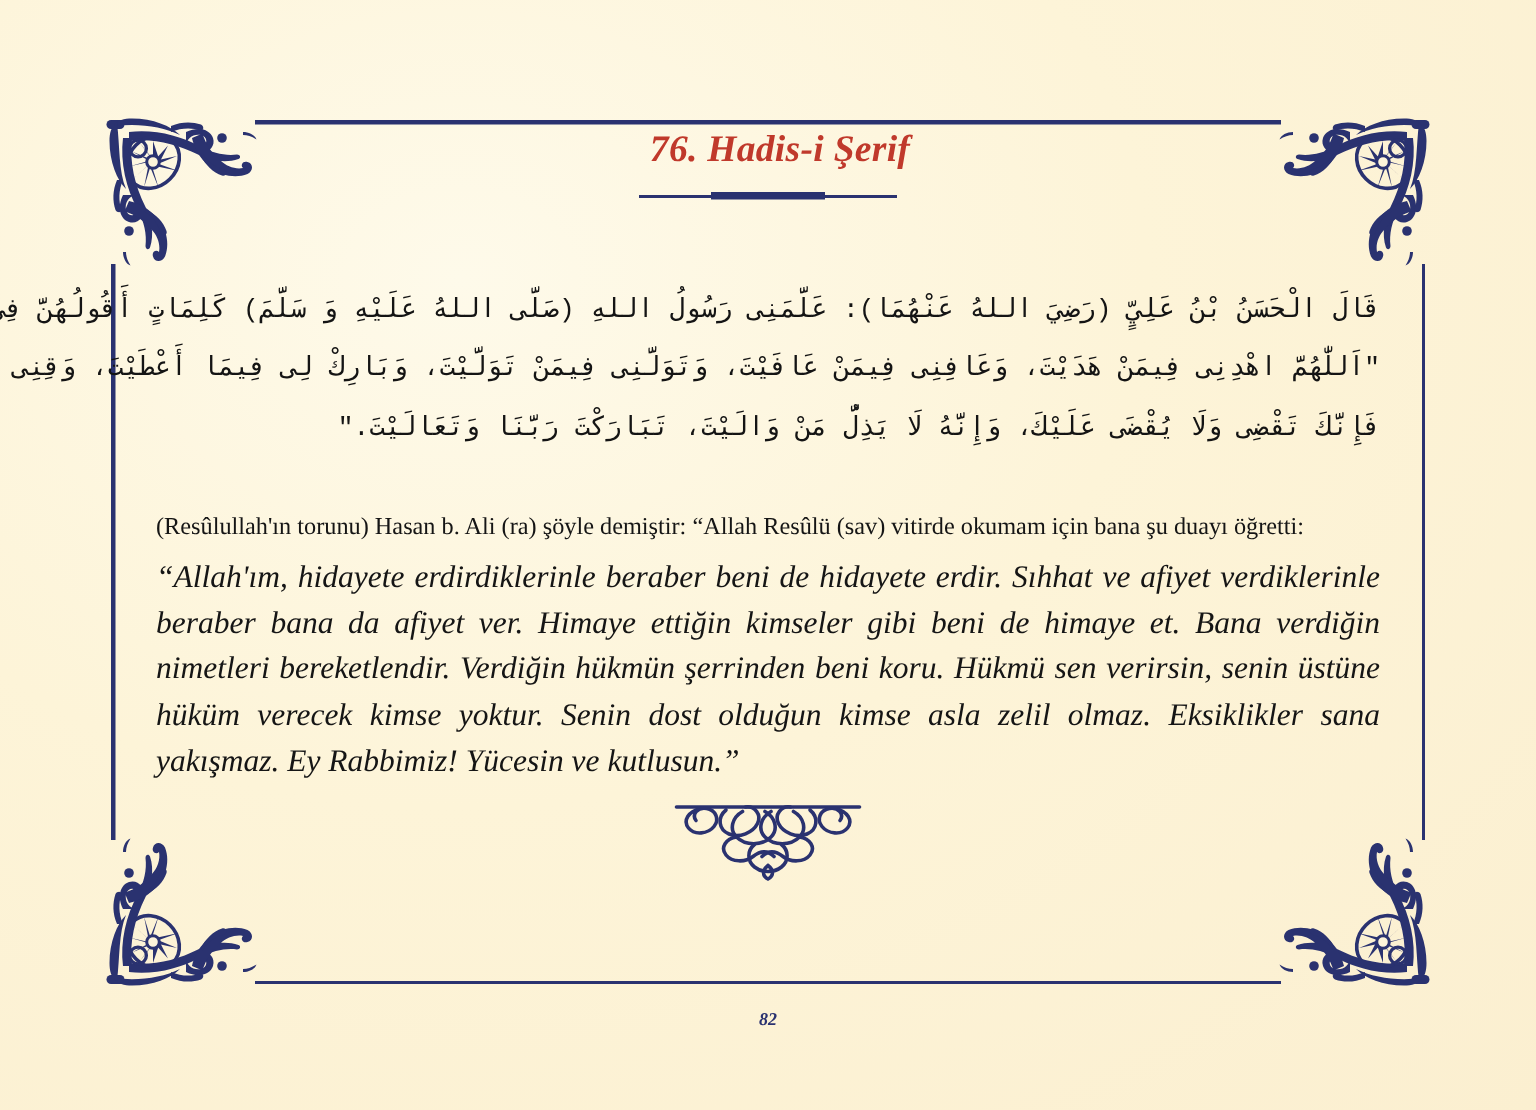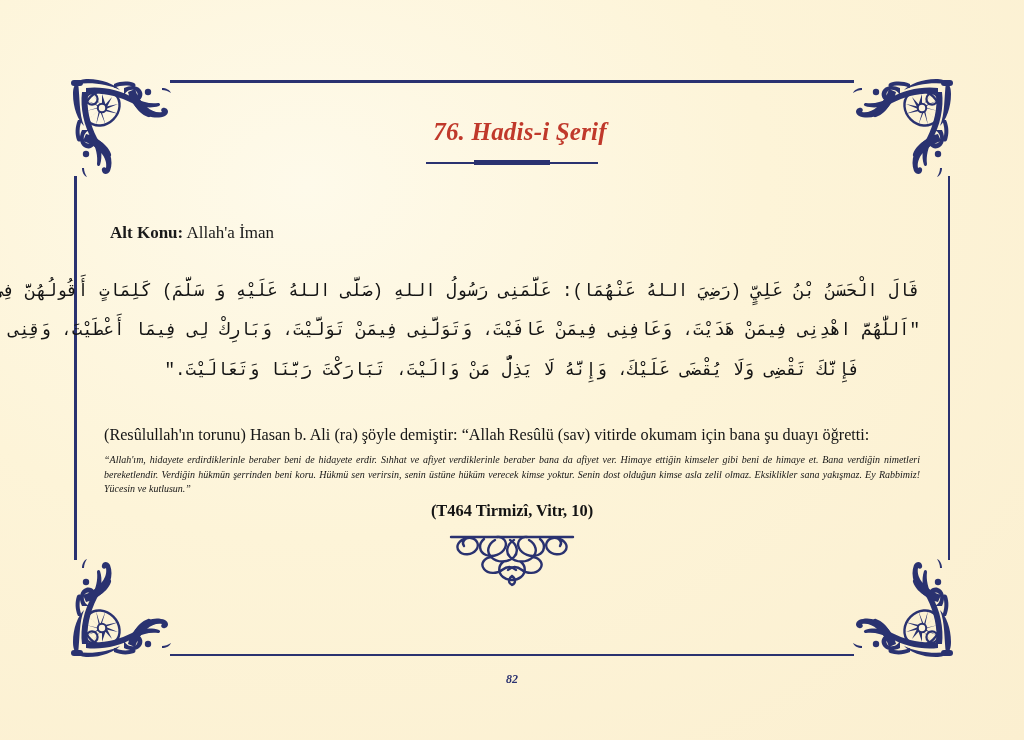--- a/index.html
+++ b/index.html
@@ -58,21 +58,21 @@
     width: 816px;
   }
 
   .title {
     text-align: center;
     color: #c0392b;
     font-size: 25px;
     font-weight: bold;
     font-style: italic;
     letter-spacing: 0.2px;
-    margin-top: 32px;
+    margin-top: 0;
     padding-left: 16px;
   }
   .title-rule {
     margin: 13px auto 0;
     width: 172px;
     height: 7px;
     position: relative;
   }
   .title-rule .bar {
     position: absolute;
@@ -103,33 +103,33 @@
     font-family: Liberation Mono, monospace;
     color: #141414;
     font-size: 18.5px;
     line-height: 2.25;
     margin-top: 26px;
     letter-spacing: 0;
   }
   .arabic .ar-line { white-space: nowrap; }
   .ar-l1 { font-size: 17.5px; }
   .ar-l2 { font-size: 17.5px; }
-  .ar-l3 { font-size: 17.5px; }
+  .ar-l3 { font-size: 17.5px; text-align: right; }
 
   .translation {
     margin-top: 34px;
     font-size: 16.2px;
     line-height: 1.36;
     color: #151515;
     text-align: left;
   }
   .dua {
     margin-top: 7px;
     font-style: italic;
-    font-size: 10px;
+    font-size: 21px;
     line-height: 1.46;
     text-align: justify;
     color: #151515;
   }
   .source {
     margin-top: 4px;
     text-align: center;
     font-weight: bold;
     font-size: 16.4px;
     color: #141414;
@@ -319,35 +319,30 @@
 
   <div class="content">
 
     <div class="title">76. Hadis-i Şerif</div>
     <div class="title-rule">
       <div class="bar"></div>
       <div class="bar-mid"></div>
     </div>
 
     <div class="topic-block">
-      <div>
-        <span class="lbl">Alt Konu:</span>
-        <span>Allah'a İman</span>
-      </div>
     </div>
 
     <div class="arabic">
       <div class="ar-line ar-l1">قَالَ الْحَسَنُ بْنُ عَلِيٍّ (رَضِيَ اللهُ عَنْهُمَا): عَلَّمَنِى رَسُولُ اللهِ (صَلَّى اللهُ عَلَيْهِ وَ سَلَّمَ) كَلِمَاتٍ أَقُولُهُنَّ فِى الْوِتْرِ</div>
       <div class="ar-line ar-l2">"اَللّٰهُمَّ اهْدِنِى فِيمَنْ هَدَيْتَ، وَعَافِنِى فِيمَنْ عَافَيْتَ، وَتَوَلَّنِى فِيمَنْ تَوَلَّيْتَ، وَبَارِكْ لِى فِيمَا أَعْطَيْتَ، وَقِنِى شَرَّ مَا قَضَيْتَ،</div>
       <div class="ar-line ar-l3">فَإِنَّكَ تَقْضِى وَلَا يُقْضَى عَلَيْكَ، وَإِنَّهُ لَا يَذِلُّ مَنْ وَالَيْتَ، تَبَارَكْتَ رَبَّنَا وَتَعَالَيْتَ."</div>
     </div>
 
     <div class="translation">(Resûlullah'ın torunu) Hasan b. Ali (ra) şöyle demiştir: “Allah Resûlü (sav) vitirde okumam için bana şu duayı öğretti:</div>
     <div class="dua">“Allah'ım, hidayete erdirdiklerinle beraber beni de hidayete erdir. Sıhhat ve afiyet verdiklerinle beraber bana da afiyet ver. Himaye ettiğin kimseler gibi beni de himaye et. Bana verdiğin nimetleri bereketlendir. Verdiğin hükmün şerrinden beni koru. Hükmü sen verirsin, senin üstüne hüküm verecek kimse yoktur. Senin dost olduğun kimse asla zelil olmaz. Eksiklikler sana yakışmaz. Ey Rabbimiz! Yücesin ve kutlusun.”</div>
-    <div class="source">(T464 Tirmizî, Vitr, 10)</div>
 
     <svg class="knot" viewBox="0 0 130 56" xmlns="http://www.w3.org/2000/svg">
       <g fill="none" stroke="#2a3270" stroke-width="2.4" stroke-linecap="round">
         <path d="M4 6 H126"></path>
         <path d="M20 7 c-8 2 -12 8 -8 13 c4 5 13 4 17 -1 c4 -5 1 -11 -5 -12 c-6 -1 -10 4 -7 8"></path>
         <path d="M110 7 c8 2 12 8 8 13 c-4 5 -13 4 -17 -1 c-4 -5 -1 -11 5 -12 c6 -1 10 4 7 8"></path>
         <path d="M37 8 c-6 5 -5 13 2 16 c7 3 16 -1 19 -7 c3 -6 -2 -12 -8 -11"></path>
         <path d="M93 8 c6 5 5 13 -2 16 c-7 3 -16 -1 -19 -7 c-3 -6 2 -12 8 -11"></path>
         <path d="M48 9 c-7 4 -9 12 -4 17 c6 6 17 6 23 0 c5 -5 3 -13 -4 -17"></path>
         <path d="M82 9 c7 4 9 12 4 17 c-6 6 -17 6 -23 0 c-5 -5 -3 -13 4 -17"></path>

